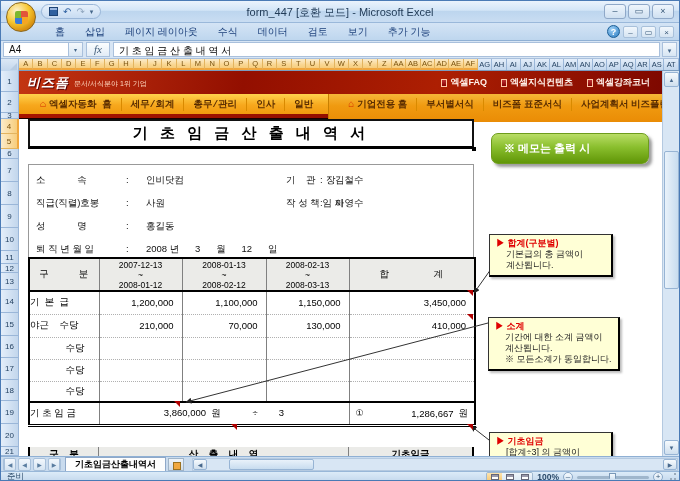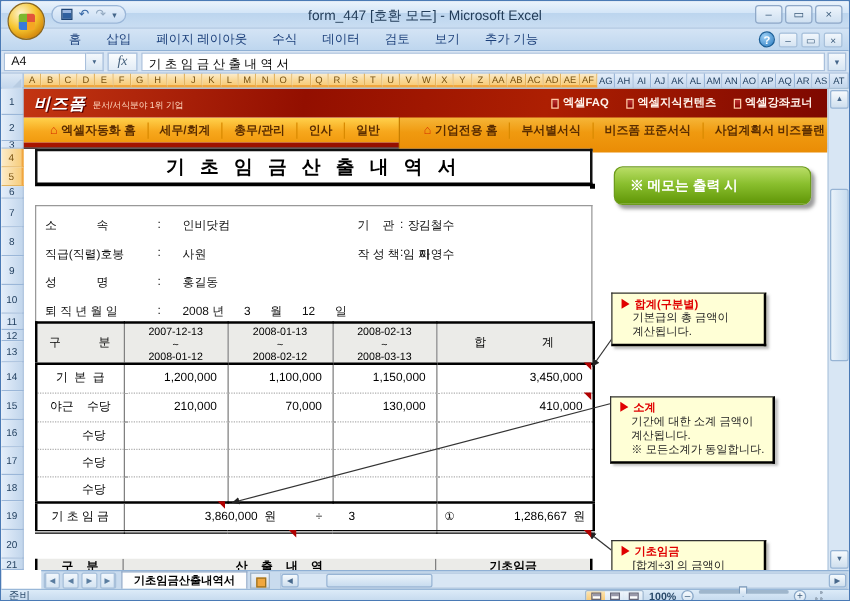--- a/index.html
+++ b/index.html
@@ -119,21 +119,21 @@
   .wage-table th,.wage-table td{border-left:1px solid #808080;padding:0;overflow:hidden;}
   .wage-table th:first-child,.wage-table td:first-child{border-left:none;}
   .wage-table thead th{height:33px;background:#ebebe8;font-weight:normal;border-bottom:2px solid #000;}
   .hdr-b{font-weight:bold;letter-spacing:1px;white-space:pre;}
   .pth div{font-size:8.5px;line-height:10px;text-align:center;}
   .tb1 td{border-top:1px dotted #b0b0b0;}
   .tb1 tr:nth-of-type(1) td{border-top:none;}
   .tb1 tr:nth-of-type(1){height:23px}.tb1 tr:nth-of-type(2){height:23px}
   .tb1 tr:nth-of-type(3){height:22px}.tb1 tr:nth-of-type(4){height:22px}
   .tb1 tr:nth-of-type(5){height:21px}.tb1 tr:nth-of-type(6){height:23px}
-  .lbl{text-align:center;white-space:pre;}
+  .lbl{white-space:pre;}
   .num{text-align:right;padding-right:8px !important;}
   tr.indent .lbl{text-align:right;padding-right:14px;}
   tr.subtotal td{border-top:1px solid #444;}
   .tb2 tr{height:23px;}
   .tb2 td{border-top:2px solid #000;}
   .basecalc{text-align:center;white-space:pre;}
   .baseres{display:flex;align-items:center;padding:0 6px !important;}
   .baseres .circ{font-size:9px;}
   .baseres .res{margin-left:auto;}
   .baseres .unit{margin-left:5px;}
@@ -168,42 +168,42 @@
   
   .vscroll{position:absolute;left:661px;top:70px;width:18px;height:385px;background:#d8e6f4;border-left:1px solid #b4c9e0;}
   .vs-btn{position:absolute;left:1px;width:15px;height:15px;border:1px solid #97b4d4;border-radius:2px;
     background:linear-gradient(#f6fafd,#cfdfee);font-size:6px;color:#47688c;text-align:center;line-height:14px;}
   .vs-up{top:1px;}.vs-down{bottom:1px;}
   .vs-thumb{position:absolute;left:1px;top:80px;width:15px;height:138px;border:1px solid #97b4d4;border-radius:2px;
     background:linear-gradient(90deg,#e9f2fa,#c8dcef);}
 
   
   .tabbar{position:absolute;left:0;top:455px;right:0;height:15px;background:#c9dbee;border-top:1px solid #8fb0d4;
-    display:flex;align-items:center;margin-left:32px;}
+    display:flex;align-items:center;}
   .nav-btn{width:13px;height:13px;margin-left:2px;font-size:6px;color:#5a7da0;text-align:center;line-height:12px;
     border:1px solid #a8c0da;border-radius:2px;background:linear-gradient(#f2f7fc,#d5e4f2);}
   .sheet-tab{height:14px;margin-left:4px;padding:0 9px;background:#fdfdfd;border:1px solid #8fa8c8;border-bottom:none;
     font-size:9px;font-weight:bold;color:#000;display:flex;align-items:center;}
   .ins-tab{width:16px;height:13px;margin-left:2px;background:linear-gradient(#eef3f8,#d0dce8);
     border:1px solid #a0b4c8;position:relative;}
   .ins-tab:after{content:"";position:absolute;left:4px;top:3px;width:6px;height:6px;background:#f0a73f;border:1px solid #9a7120;}
   .hscroll{flex:1;height:13px;margin:0 1px 0 8px;display:flex;align-items:center;background:#d8e6f4;
     border:1px solid #b4c9e0;}
   .hs-btn{width:14px;height:11px;font-size:6px;color:#47688c;text-align:center;line-height:10px;
     border:1px solid #97b4d4;border-radius:2px;background:linear-gradient(#f6fafd,#cfdfee);}
   .hs-track{flex:1;height:11px;position:relative;}
   .hs-thumb{position:absolute;left:22px;top:0;width:85px;height:11px;border:1px solid #97b4d4;border-radius:2px;
     background:linear-gradient(#e9f2fa,#c8dcef);}
 
   
   .statusbar{position:absolute;left:0;top:470px;right:0;height:11px;
     background:linear-gradient(#dcebf8,#c2d7ec);border-top:1px solid #98b7d8;
     display:flex;align-items:center;font-size:8.5px;color:#2a4a6a;}
   .ready{margin-left:6px;}
-  .sb-right{margin-left:auto;display:flex;gap:4px;padding-right:20px;}
+  .sb-right{margin-left:auto;display:flex;align-items:center;gap:4px;padding-right:2px;}
   .viewbtns{display:flex;border:1px solid #a0b8d0;border-radius:2px;overflow:hidden;}
   .vb{width:15px;height:9px;display:flex;align-items:center;justify-content:center;background:linear-gradient(#f0f6fb,#d5e4f2);}
   .vb.active{background:linear-gradient(#fce4b0,#f7c46a);}
   .vb-icon{width:8px;height:6px;border:1px solid #667;background:
     linear-gradient(#fff,#fff);box-shadow:inset 0 2px 0 #99a;}
   .zoom-pct{font-weight:bold;}
   .zbtn{width:10px;height:10px;border-radius:50%;border:1px solid #8aa8c8;background:linear-gradient(#f6fafd,#d5e4f2);
     font-size:8px;line-height:8px;text-align:center;color:#3a5a7a;}
   .zslider{width:72px;height:3px;background:#9fb6cc;border-radius:2px;position:relative;}
   .zthumb{position:absolute;left:32px;top:-3px;width:7px;height:9px;background:linear-gradient(#f6fafd,#c8dcef);
@@ -361,21 +361,21 @@
                 <span>엑셀지식컨텐츠</span>
               </span>
 
               <span class="blink">
                 <span class="doc-icon"></span>
                 <span>엑셀강좌코너</span>
               </span>
             </div>
         </div>
         <div class="banner-menu">
-          <div style="display:flex;align-items:flex-end;">
+          <div style="display:flex;align-items:flex-end;font-family:Liberation Mono, monospace;">
 
               <span class="mi home"><span class="home-icon">⌂</span><span>엑셀자동화 홈</span></span>
 
               <span class="mi"><span>세무/회계</span></span>
 
               <span class="mi"><span>총무/관리</span></span>
 
               <span class="mi"><span>인사</span></span>
 
               <span class="mi"><span>일반</span></span>

